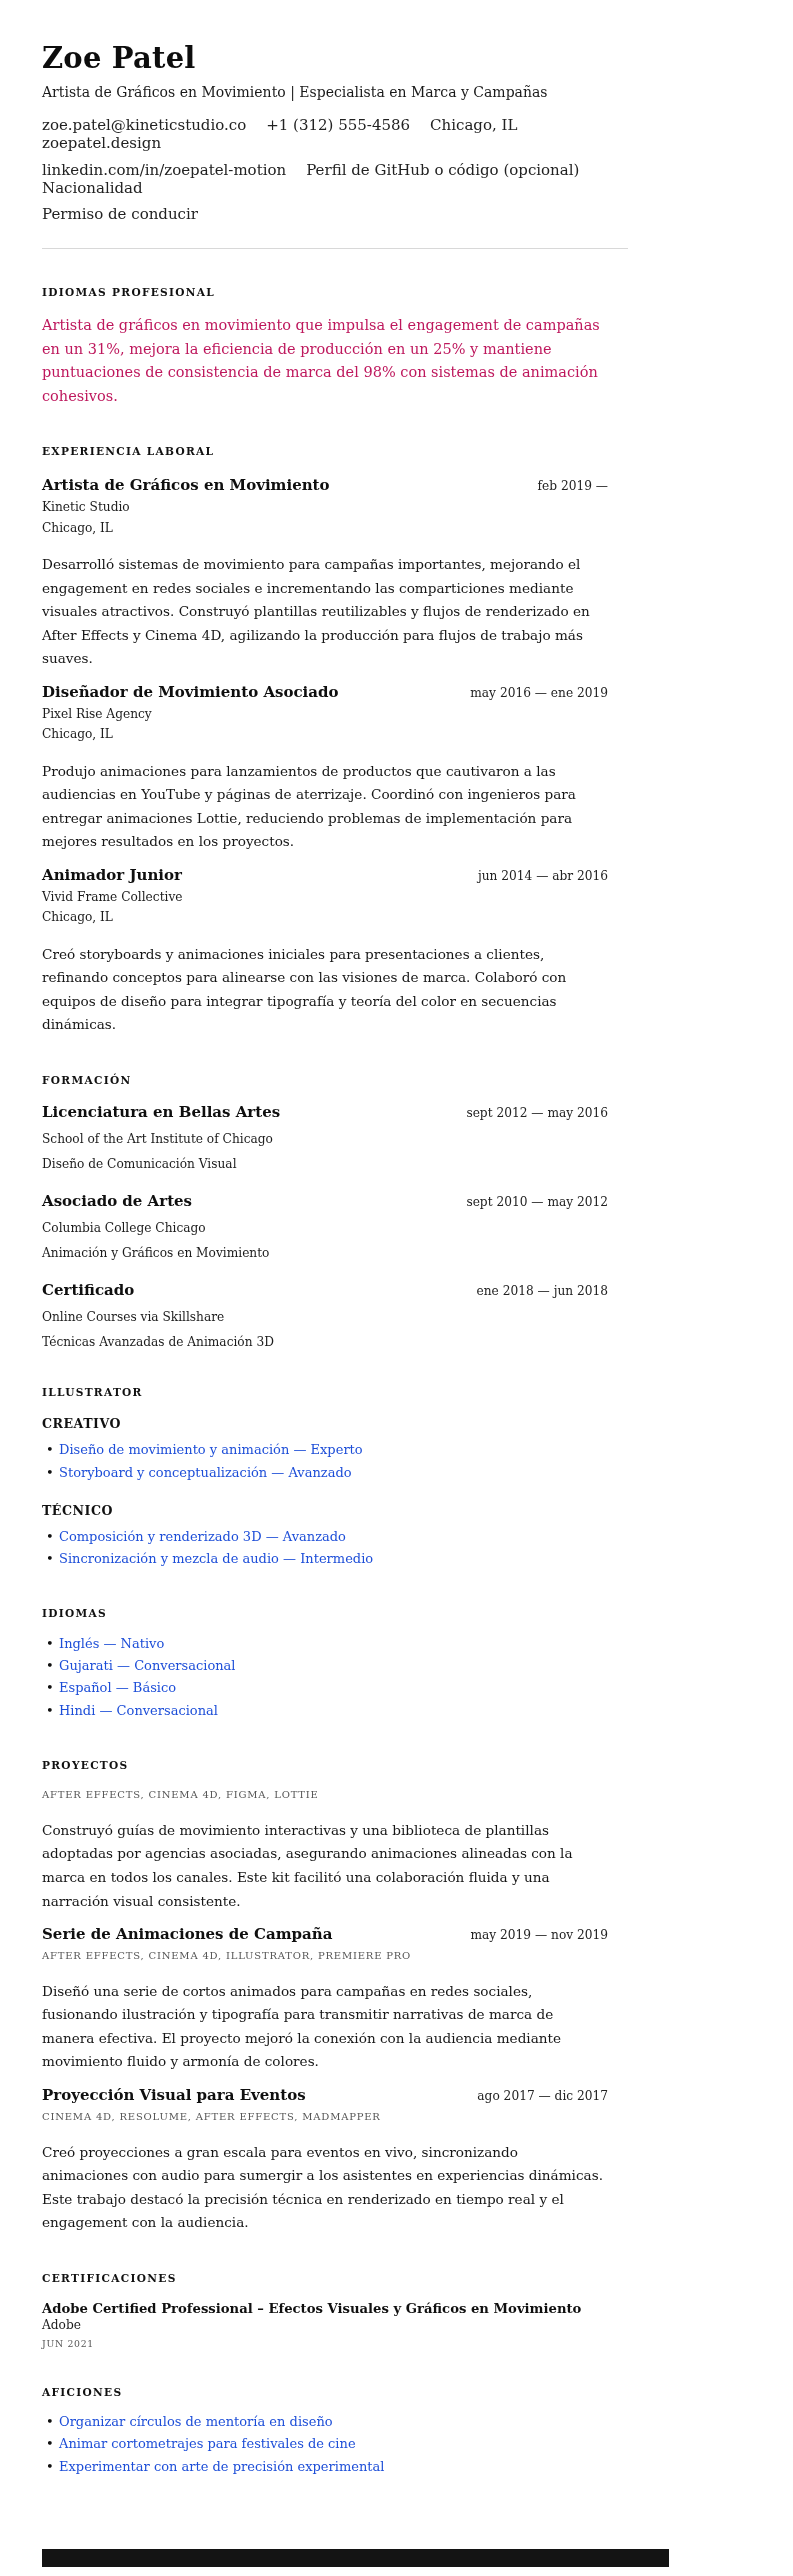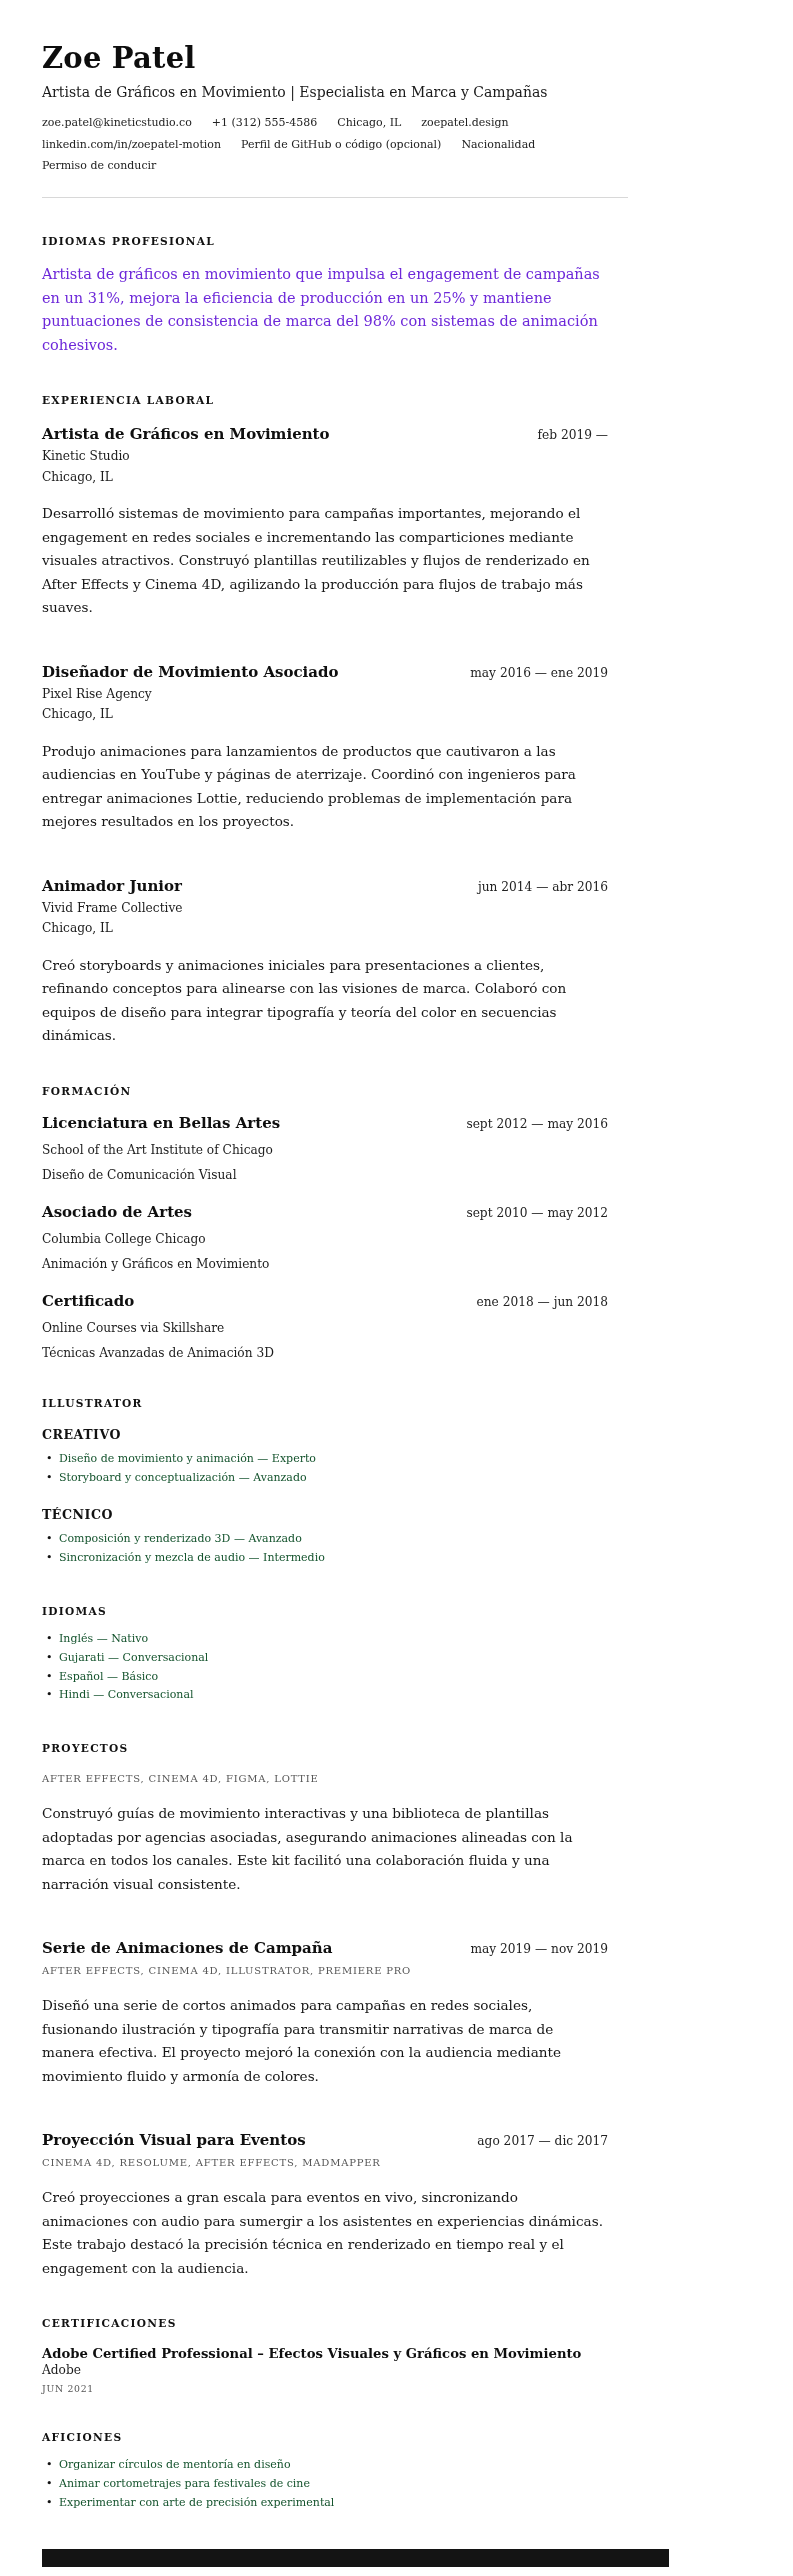--- a/index.html
+++ b/index.html
@@ -28,43 +28,43 @@
     margin-top: 9.3px;
     font-size: 14px;
     color: #1a1a1a;
   }
   .contact { margin-top: 16px; }
   .contact-row {
     display: flex;
     flex-wrap: wrap;
     column-gap: 20px;
     margin-top: 8.6px;
-    font-size: 11px;
+    font-size: 15px;
     color: #222222;
   }
   .divider {
     border: none;
     border-top: 0.7px solid #d8d8d8;
     margin: 25px -20px 0 0;
   }
   .section-heading {
     margin-top: 37px;
     font-size: 10.6px;
     font-weight: 700;
     letter-spacing: 1.3px;
     color: #111111;
   }
   .profile-text {
     margin-top: 16px;
     font-size: 14.5px;
     line-height: 1.62;
-    color: #6d28d9;
+    color: #be185d;
   }
   .entry { margin-top: 18.5px; }
-  .entry + .entry { margin-top: 43px; }
+  .entry + .entry { margin-top: 12px; }
   .entry-header {
     display: flex;
     justify-content: space-between;
     align-items: baseline;
     gap: 13.2px;
   }
   .entry-title {
     font-size: 15px;
     font-weight: 700;
     color: #0f0f0f;
@@ -89,23 +89,23 @@
     margin-top: 18.5px;
     font-size: 12.6px;
     font-weight: 700;
     letter-spacing: 0.5px;
     color: #111111;
   }
   ul.plain-list { list-style: none; margin-top: 8px; }
   ul.plain-list li {
     position: relative;
     padding-left: 17px;
-    font-size: 11px;
+    font-size: 13px;
     line-height: 1.72;
-    color: #14532d;
+    color: #1d4ed8;
   }
   ul.plain-list li::before {
     content: "\2022";
     position: absolute;
     left: 4px;
     top: 0;
     color: #111111;
   }
   .stack-line {
     margin-top: 7.3px;

